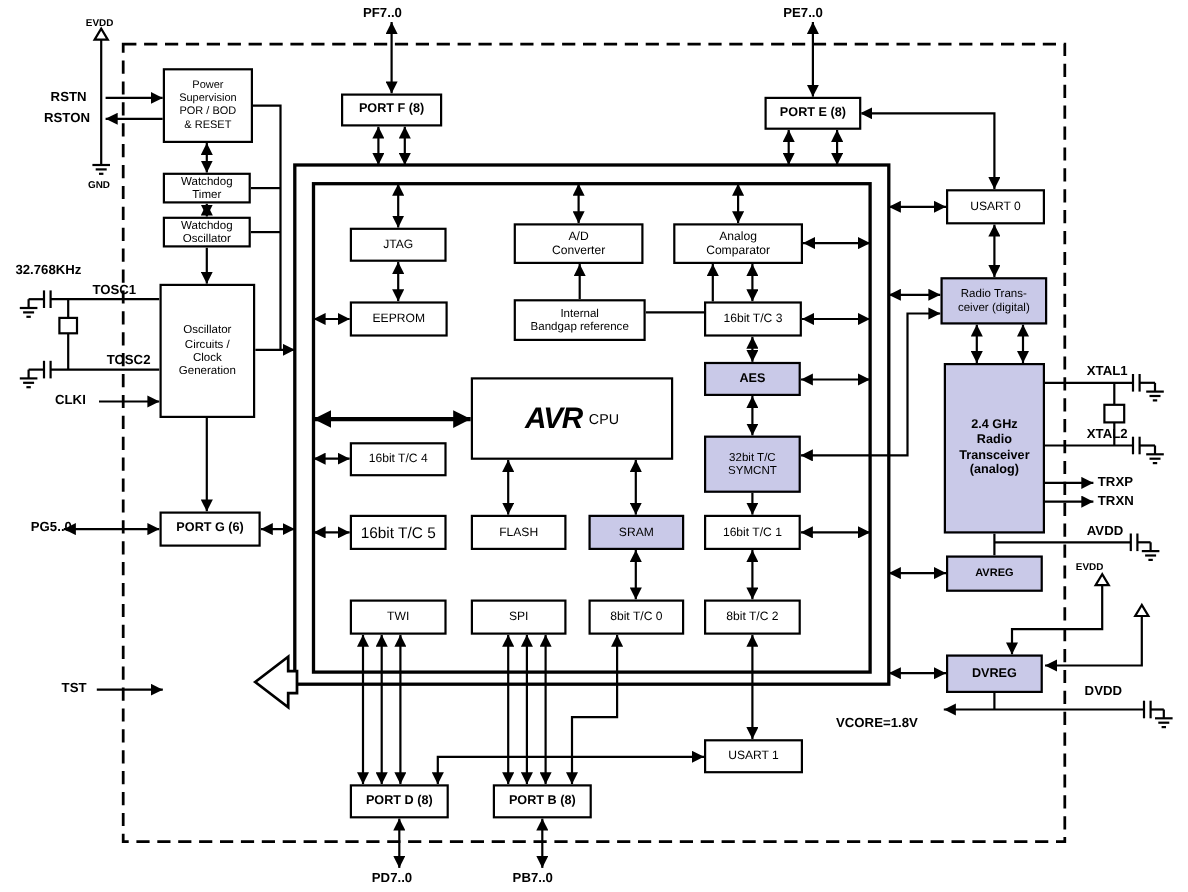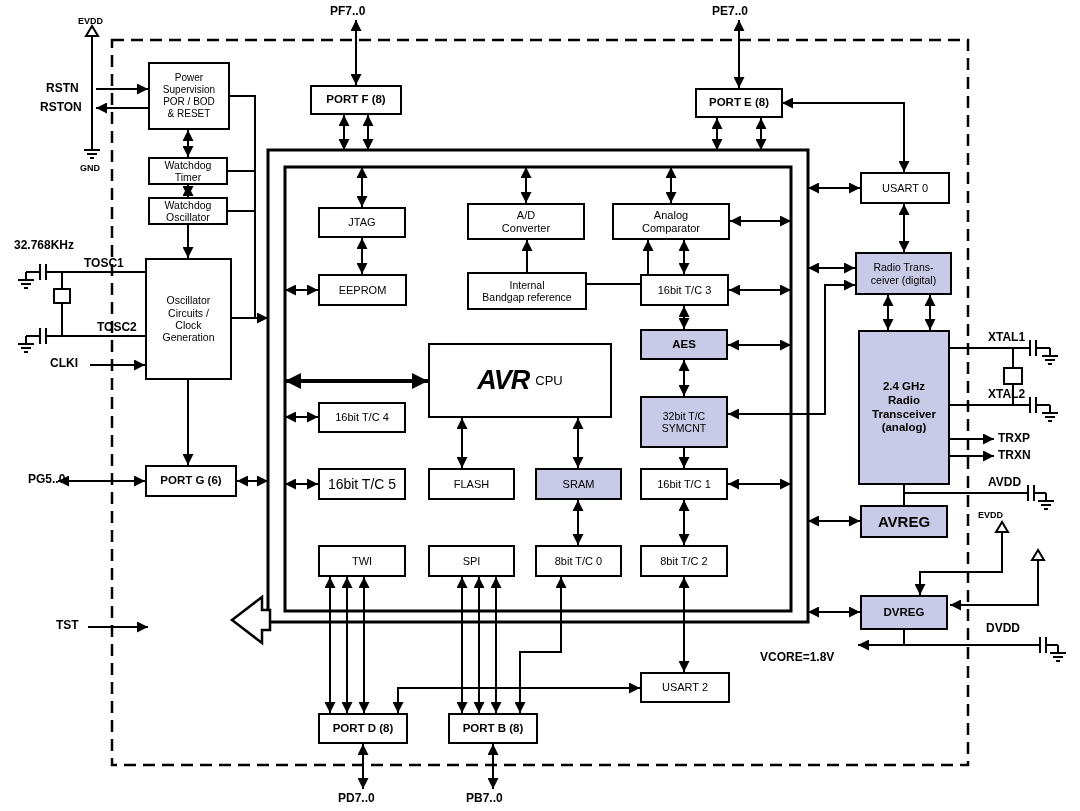--- a/index.html
+++ b/index.html
@@ -230,23 +230,23 @@
 (analog)</div>
     <div class="block bold" style="left: 145px; top: 465px; width: 92px; height: 32px; font-size: 11.5px;">PORT G (6)</div>
     <div class="block" style="left: 318px; top: 468px; width: 88px; height: 32px; font-size: 14px;">16bit T/C 5</div>
     <div class="block" style="left: 428px; top: 468px; width: 87px; height: 32px; font-size: 11px;">FLASH</div>
     <div class="block shaded" style="left: 535px; top: 468px; width: 87px; height: 32px; font-size: 11px;">SRAM</div>
     <div class="block" style="left: 640px; top: 468px; width: 88px; height: 32px; font-size: 11px;">16bit T/C 1</div>
     <div class="block" style="left: 318px; top: 545px; width: 88px; height: 32px; font-size: 11px;">TWI</div>
     <div class="block" style="left: 428px; top: 545px; width: 87px; height: 32px; font-size: 11px;">SPI</div>
     <div class="block" style="left: 535px; top: 545px; width: 87px; height: 32px; font-size: 11px;">8bit T/C 0</div>
     <div class="block" style="left: 640px; top: 545px; width: 88px; height: 32px; font-size: 11px;">8bit T/C 2</div>
-    <div class="block shaded bold" style="left: 860px; top: 505px; width: 88px; height: 33px; font-size: 15px;">AVREG</div>
+    <div class="block shaded bold" style="left: 860px; top: 505px; width: 88px; height: 33px; font-size: 10px;">AVREG</div>
     <div class="block shaded bold" style="left: 860px; top: 595px; width: 88px; height: 35px; font-size: 11.5px;">DVREG</div>
-    <div class="block" style="left: 640px; top: 672px; width: 90px; height: 31px; font-size: 11px;">USART 2</div>
+    <div class="block" style="left: 640px; top: 672px; width: 90px; height: 31px; font-size: 11px;">USART 1</div>
     <div class="block bold" style="left: 318px; top: 713px; width: 90px; height: 31px; font-size: 11.5px;">PORT D (8)</div>
     <div class="block bold" style="left: 448px; top: 713px; width: 90px; height: 31px; font-size: 11.5px;">PORT B (8)</div>
     <div class="pin" style="left: 330px; top: 4px;">PF7..0</div>
     <div class="pin" style="left: 712px; top: 4px;">PE7..0</div>
     <div class="pin" style="left: 338px; top: 791px;">PD7..0</div>
     <div class="pin" style="left: 466px; top: 791px;">PB7..0</div>
     <div class="pin small" style="left: 78px; top: 16px;">EVDD</div>
     <div class="pin" style="left: 46px; top: 81px;">RSTN</div>
     <div class="pin" style="left: 40px; top: 100px;">RSTON</div>
     <div class="pin small" style="left: 80px; top: 163px;">GND</div>

